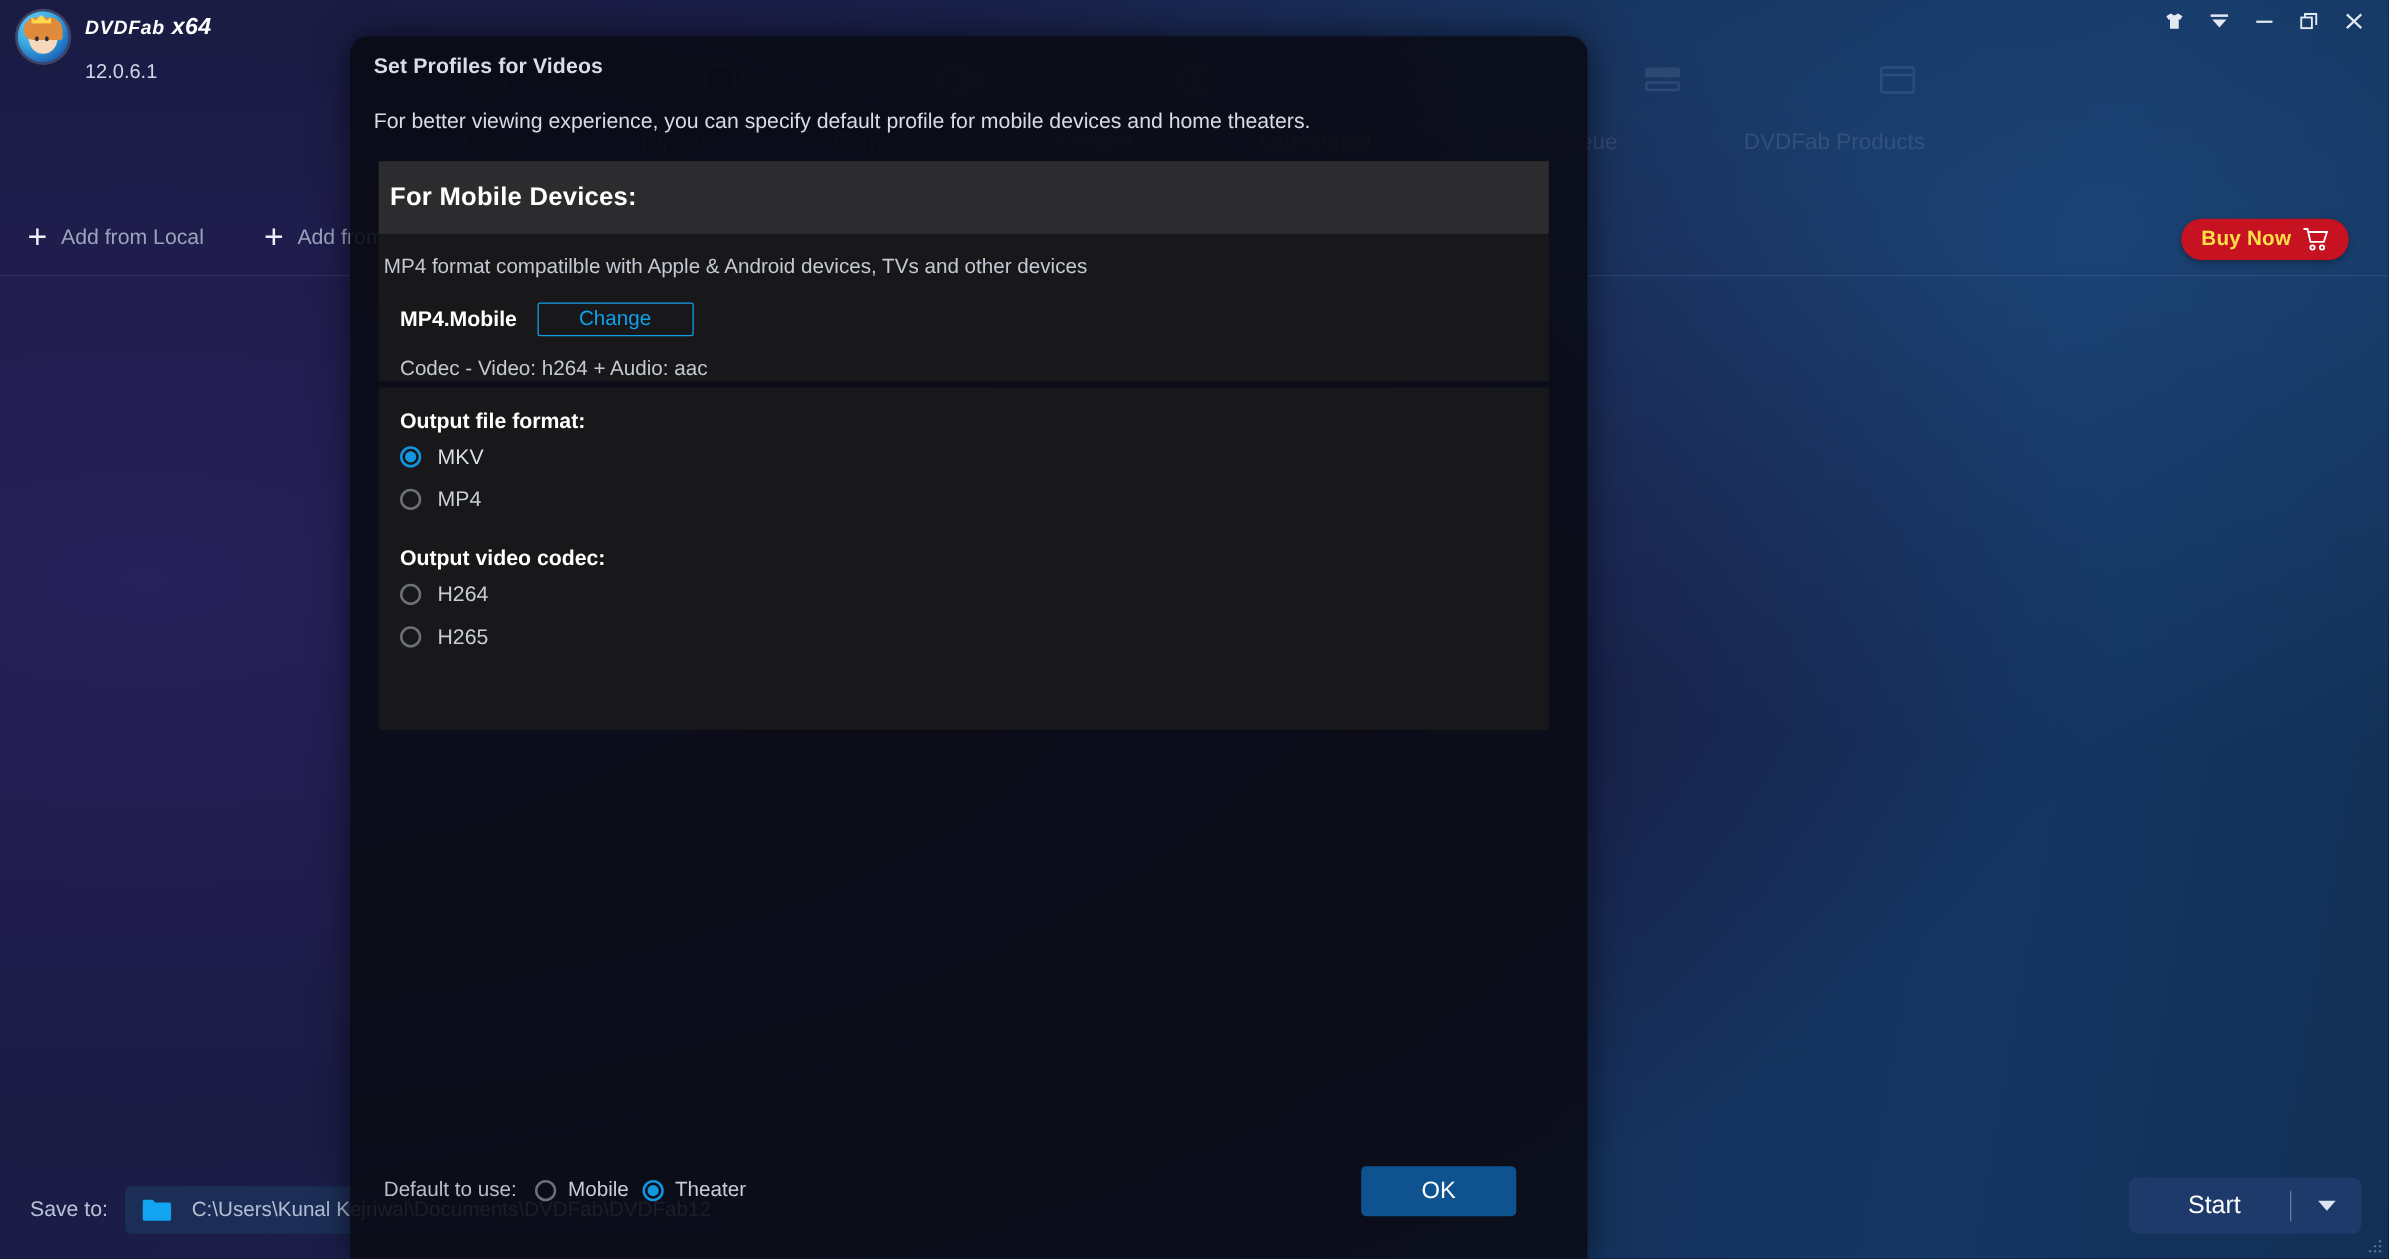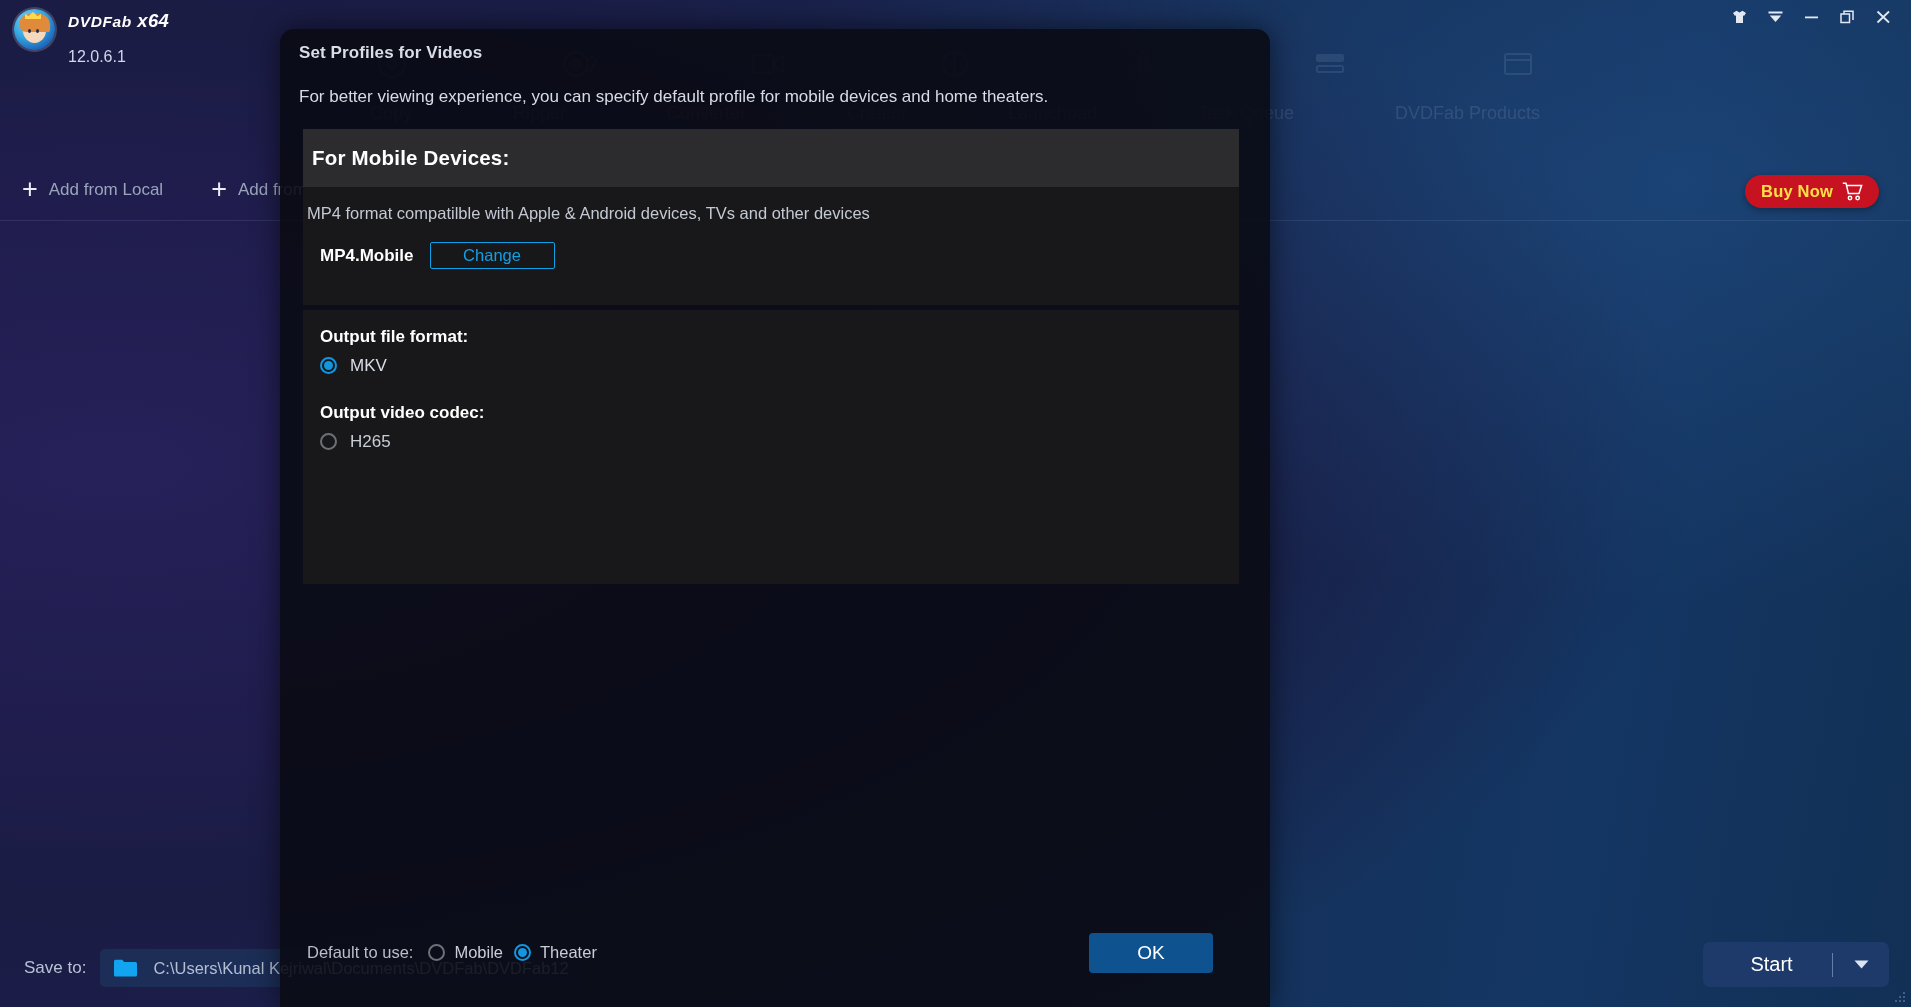--- a/index.html
+++ b/index.html
@@ -343,36 +343,45 @@
   <div class="panel" id="panel-mobile">
     <div class="panel-head">
       <h2>For Mobile Devices:</h2>
     </div>
     <div class="panel-body">
       <div class="mob-desc">MP4 format compatilble with Apple &amp; Android devices, TVs and other devices</div>
       <div class="mob-row">
         <span class="mob-name">MP4.Mobile</span>
         <button class="change-btn">Change</button>
       </div>
+      <div class="mob-codec">Codec - Video: h264 + Audio: aac</div>
     </div>
   </div>
 
   <div class="panel" id="panel-theater">
     <div class="panel-body">
       <div class="grp-label">Output file format:</div>
 
       <div class="radio-row on">
         <span class="radio on"></span>
         <span class="radio-lbl">MKV</span>
       </div>
+      <div class="radio-row">
+        <span class="radio"></span>
+        <span class="radio-lbl">MP4</span>
+      </div>
 
       <div class="spacer-grp"></div>
 
       <div class="grp-label">Output video codec:</div>
 
+      <div class="radio-row">
+        <span class="radio"></span>
+        <span class="radio-lbl">H264</span>
+      </div>
       <div class="radio-row">
         <span class="radio"></span>
         <span class="radio-lbl">H265</span>
       </div>
     </div>
   </div>
 
   <div class="modal-footer">
     <div class="default-use">
       <span class="du-lbl">Default to use:</span>

